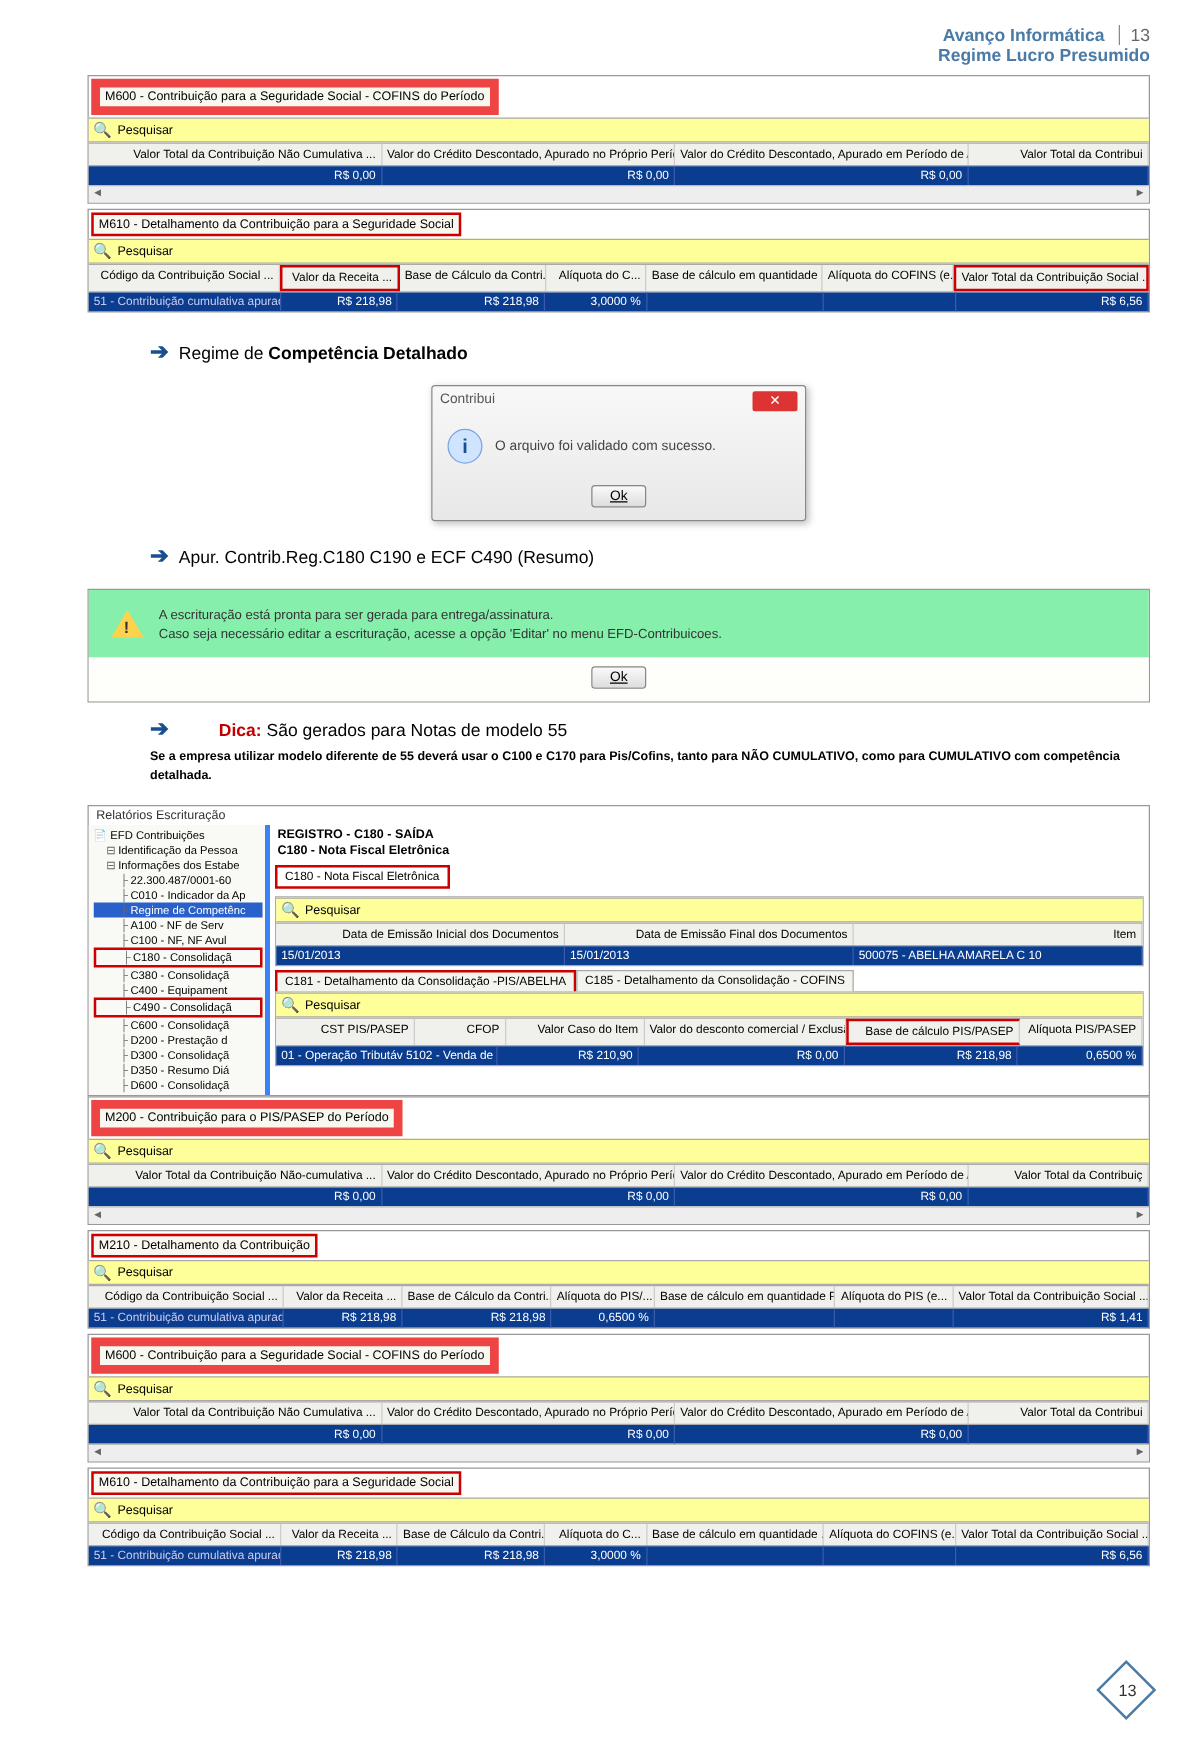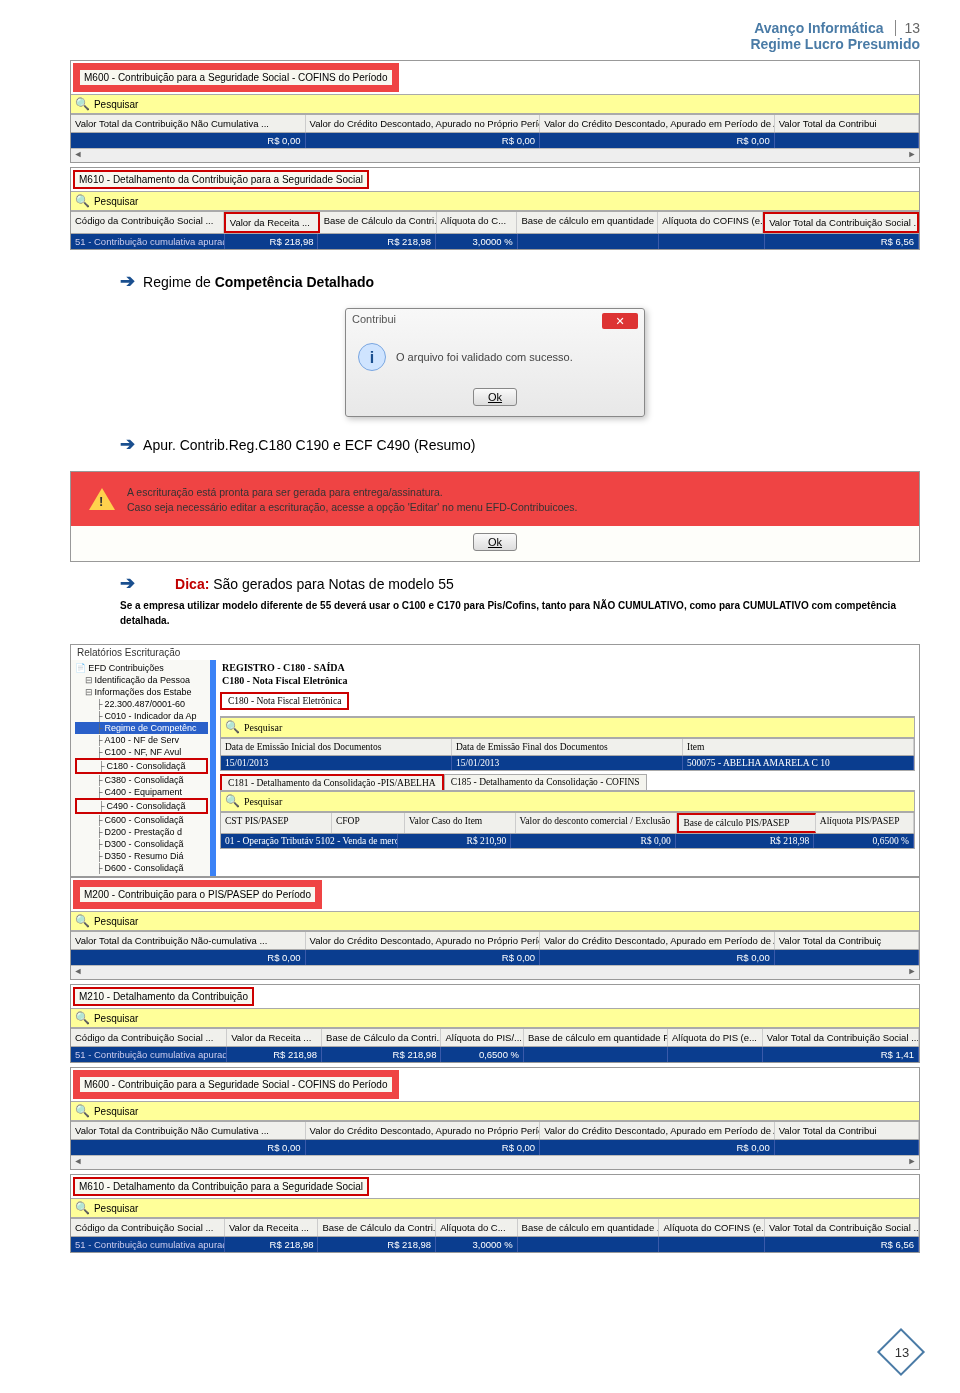--- a/index.html
+++ b/index.html
@@ -7,21 +7,21 @@
   .page { width: 960px; height: 1393px; position: relative; padding: 20px 40px 40px 70px; }
   .header { text-align: right; color: #4a7ba6; font-size: 14px; font-weight: bold; margin-bottom: 8px; }
   .header .page-num { display: inline-block; border-left: 1px solid #888; padding-left: 8px; margin-left: 8px; color: #666; font-weight: normal; }
   
   .grid-section { border: 1px solid #999; background: #fff; margin-bottom: 4px; font-size: 10px; }
   .bar-title { background: #f8f8f0; border: 7px solid #ef4444; padding: 2px 4px; display: inline-block; font-size: 10px; margin: 2px; }
   .bar-title.red { border: 2px solid #c00; }
   .yellow-bar { background: #ffff99; padding: 2px 4px; display: flex; align-items: center; gap: 4px; font-size: 10px; border-top: 1px solid #aaa; border-bottom: 1px solid #aaa; }
   .magnifier { color: #d4a000; font-size: 12px; }
   .header-row { display: flex; background: #f0f0ec; border-top: 1px solid #aaa; border-bottom: 1px solid #aaa; font-size: 9.5px; }
-  .header-row .cell { padding: 3px 4px; border-right: 1px solid #ccc; flex: 1; white-space: nowrap; overflow: hidden; }
+  .header-row .cell { padding: 3px 4px; border-right: 1px solid #ccc; flex: 1; white-space: nowrap; overflow: hidden; text-align: right; }
   .header-row .cell.red { border: 2px solid #c00; }
   .data-row { display: flex; background: #0a3d8f; color: #fff; font-size: 9.5px; }
   .data-row .cell { padding: 2px 4px; border-right: 1px solid #3a5aaa; flex: 1; white-space: nowrap; overflow: hidden; }
   .data-row.sel .cell:first-child { color: #cce; }
   .scroll-stub { height: 14px; background: #eee; border-top: 1px solid #bbb; display: flex; }
   .scroll-stub .arrow { width: 14px; text-align: center; color: #666; font-size: 9px; }
   .scroll-stub .track { flex: 1; }
   
   .body-text { margin: 20px 10px 16px 50px; }
   .arrow-line { display: flex; align-items: baseline; gap: 8px; font-size: 14px; margin: 4px 0; }
@@ -33,37 +33,37 @@
   .dialog { width: 300px; margin: 8px auto 16px auto; border: 1px solid #888; background: linear-gradient(#f8f8f8,#e8e8e8); box-shadow: 2px 2px 6px rgba(0,0,0,0.25); border-radius: 3px; }
   .dialog-title { display: flex; justify-content: space-between; padding: 4px 6px; font-size: 11px; color: #555; }
   .dialog-title .close { background: #d33; color: #fff; width: 36px; height: 16px; text-align: center; border-radius: 2px; font-size: 11px; line-height: 16px; }
   .dialog-body { display: flex; align-items: center; gap: 10px; padding: 10px 12px; }
   .info-icon { width: 28px; height: 28px; border-radius: 50%; background: #cfe4ff; border: 1px solid #7aa6e0; color: #1a4f8f; font-weight: bold; text-align: center; line-height: 28px; font-size: 16px; }
   .dialog-msg { font-size: 11px; color: #444; }
   .dialog-btn-row { text-align: center; padding: 6px 0 10px 0; }
   .dialog-btn { display: inline-block; border: 1px solid #888; background: linear-gradient(#fafafa,#ddd); padding: 2px 14px; font-size: 11px; border-radius: 3px; text-decoration: underline; }
   
   .notice-box { border: 1px solid #999; margin: 4px 0 10px 0; }
-  .notice-body { background: #ef4444; display: flex; gap: 12px; padding: 14px 18px 10px 18px; font-size: 11px; color: #333; }
+  .notice-body { background: #86efac; display: flex; gap: 12px; padding: 14px 18px 10px 18px; font-size: 11px; color: #333; }
   .warn-icon { width: 0; height: 0; border-left: 13px solid transparent; border-right: 13px solid transparent; border-bottom: 22px solid #ffd24d; position: relative; margin-top: 2px; }
   .warn-icon::after { content: "!"; position: absolute; left: -3px; top: 6px; font-weight: bold; color: #333; font-size: 13px; }
   .notice-text p { margin-bottom: 3px; font-size: 10.5px; }
   .notice-btn-row { text-align: center; background: #fefefa; padding: 6px 0 10px 0; border-top: none; }
   
   .app-region { border: 1px solid #999; background: #fff; margin-top: 10px; font-size: 10px; }
   .menu-strip { padding: 2px 6px; font-size: 10px; color: #333; }
   .app-columns { display: flex; }
-  .tree { width: 145px; border-right: 6px solid #3b82f6; background: #f9f9f5; font-size: 9px; padding: 2px 2px 2px 4px; }
+  .tree { width: 145px; border-right: 4px solid #3b82f6; background: #f9f9f5; font-size: 9px; padding: 2px 2px 2px 4px; }
   .tree div { padding: 1px 0; white-space: nowrap; overflow: hidden; }
   .tree .selected { background: #2a60c9; color: #fff; }
   .tree .tree-red { border: 2px solid #c00; padding-left: 1px; }
   .tree .indent1 { padding-left: 10px; }
   .tree .indent2 { padding-left: 21px; }
   .tree .sym { color: #666; margin-right: 2px; }
-  .right-pane { flex: 1; font-family: Liberation Serif, serif; }
+  .right-pane { flex: 1; }
   .reg-title { padding: 2px 6px; font-weight: bold; font-size: 10px; }
   .reg-sub { padding: 0 6px 3px 6px; font-weight: bold; font-size: 10px; }
   .inner-box { margin: 3px 4px; border: 1px solid #aaa; }
   .inner-box.redborder { border: 2px solid #c00; }
   .inline-red-cell { border: 2px solid #c00; }
   
   .tabs-row { display: flex; gap: 0; font-size: 9.5px; }
   .tabs-row .tab { border: 1px solid #aaa; border-bottom: none; padding: 2px 6px; background: #f4f4ee; }
   .tabs-row .tab.active { border: 2px solid #c00; border-bottom: none; }
   

